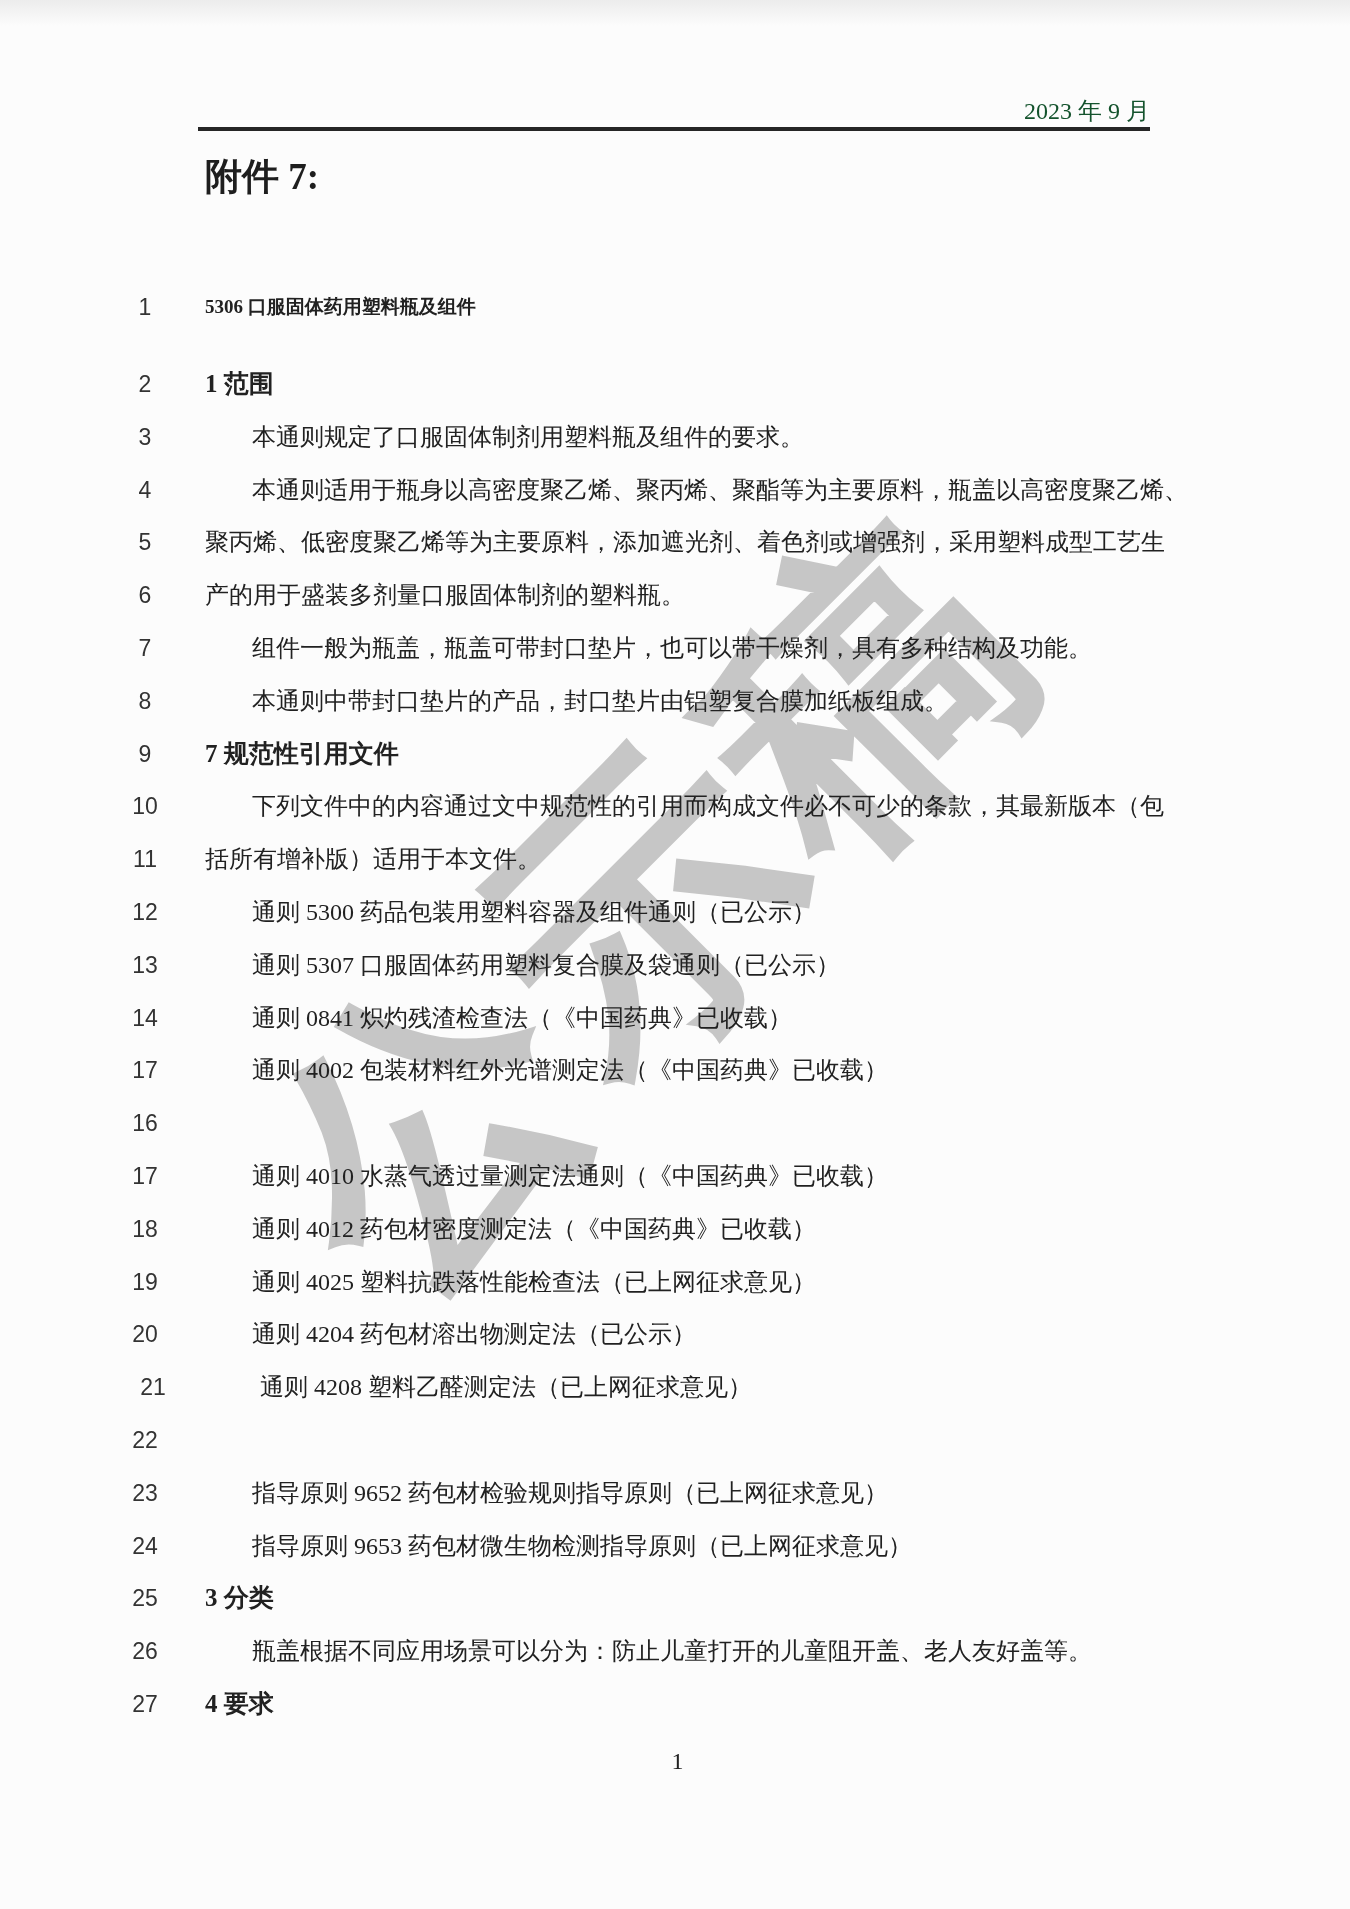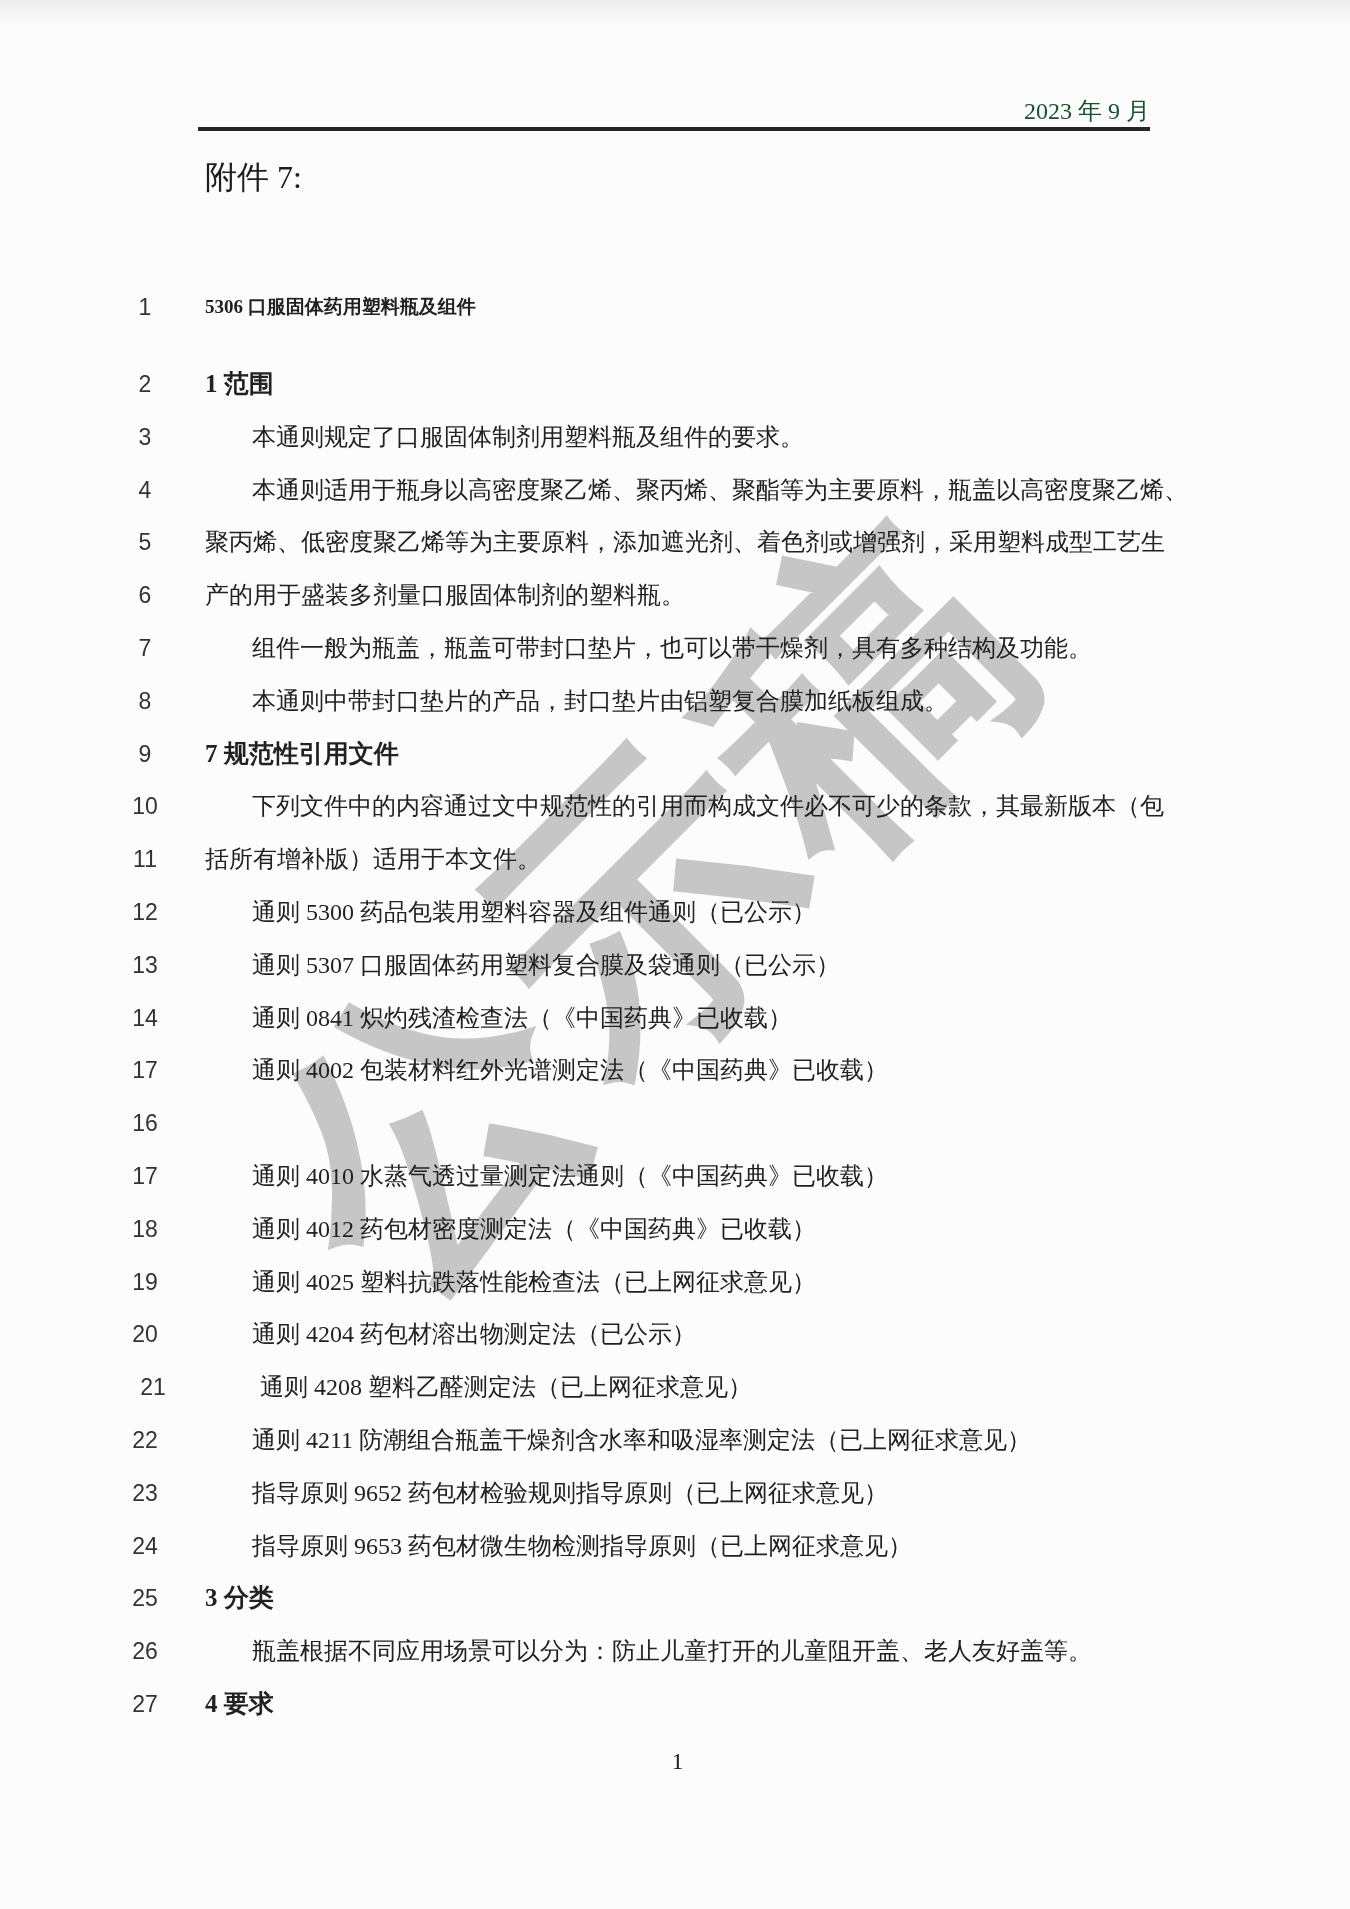--- a/index.html
+++ b/index.html
@@ -56,23 +56,23 @@
     left: 198px;
     width: 952px;
     height: 4px;
     background: #262626;
     z-index: 2;
   }
   .attachment-label {
     position: absolute;
     top: 160px;
     left: 205px;
-    font-size: 32px;
+    font-size: 37px;
     line-height: 34px;
-    font-weight: normal;
+    font-weight: bold;
     z-index: 2;
     white-space: nowrap;
   }
   .body-block {
     position: absolute;
     left: 0; top: 0;
     width: 100%; height: 100%;
     z-index: 2;
   }
   .line {
@@ -212,21 +212,20 @@
       <div class="line line-indent" style="top: 1319px;">
         <span class="line-num">20</span>
         <span class="line-text">通则 4204 药包材溶出物测定法（已公示）</span>
       </div>
       <div class="line line-indent" style="top: 1372px; margin-left: 8px;">
         <span class="line-num">21</span>
         <span class="line-text">通则 4208 塑料乙醛测定法（已上网征求意见）</span>
       </div>
       <div class="line line-indent" style="top: 1425px;">
         <span class="line-num">22</span>
-        <span class="line-text">通则 4211 防潮组合瓶盖干燥剂含水率和吸湿率测定法（已上网征求意见）</span>
       </div>
       <div class="line line-indent" style="top: 1478px;">
         <span class="line-num">23</span>
         <span class="line-text">指导原则 9652 药包材检验规则指导原则（已上网征求意见）</span>
       </div>
       <div class="line line-indent" style="top: 1531px;">
         <span class="line-num">24</span>
         <span class="line-text">指导原则 9653 药包材微生物检测指导原则（已上网征求意见）</span>
       </div>
       <div class="line line-heading" style="top: 1583px;">

